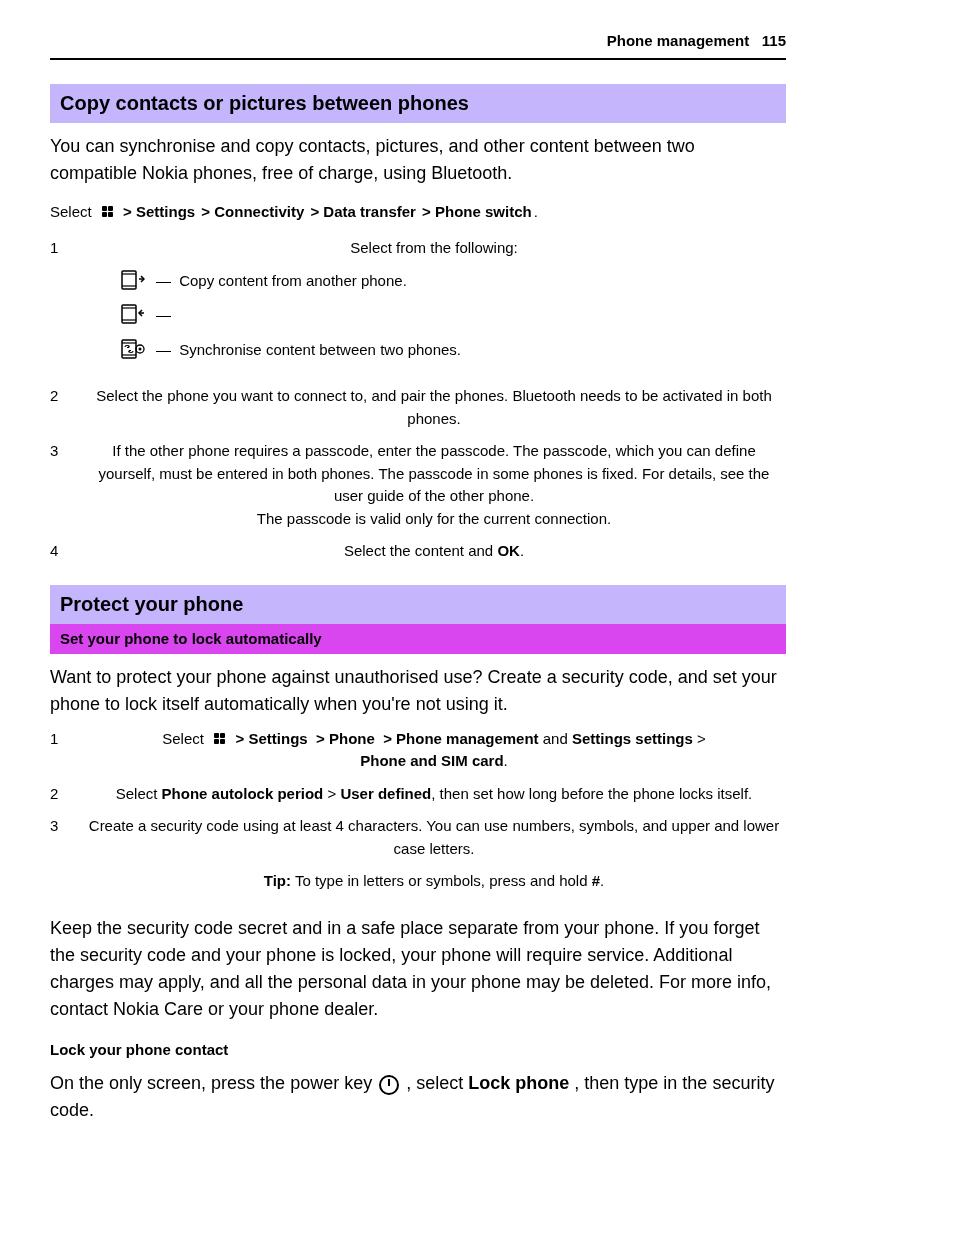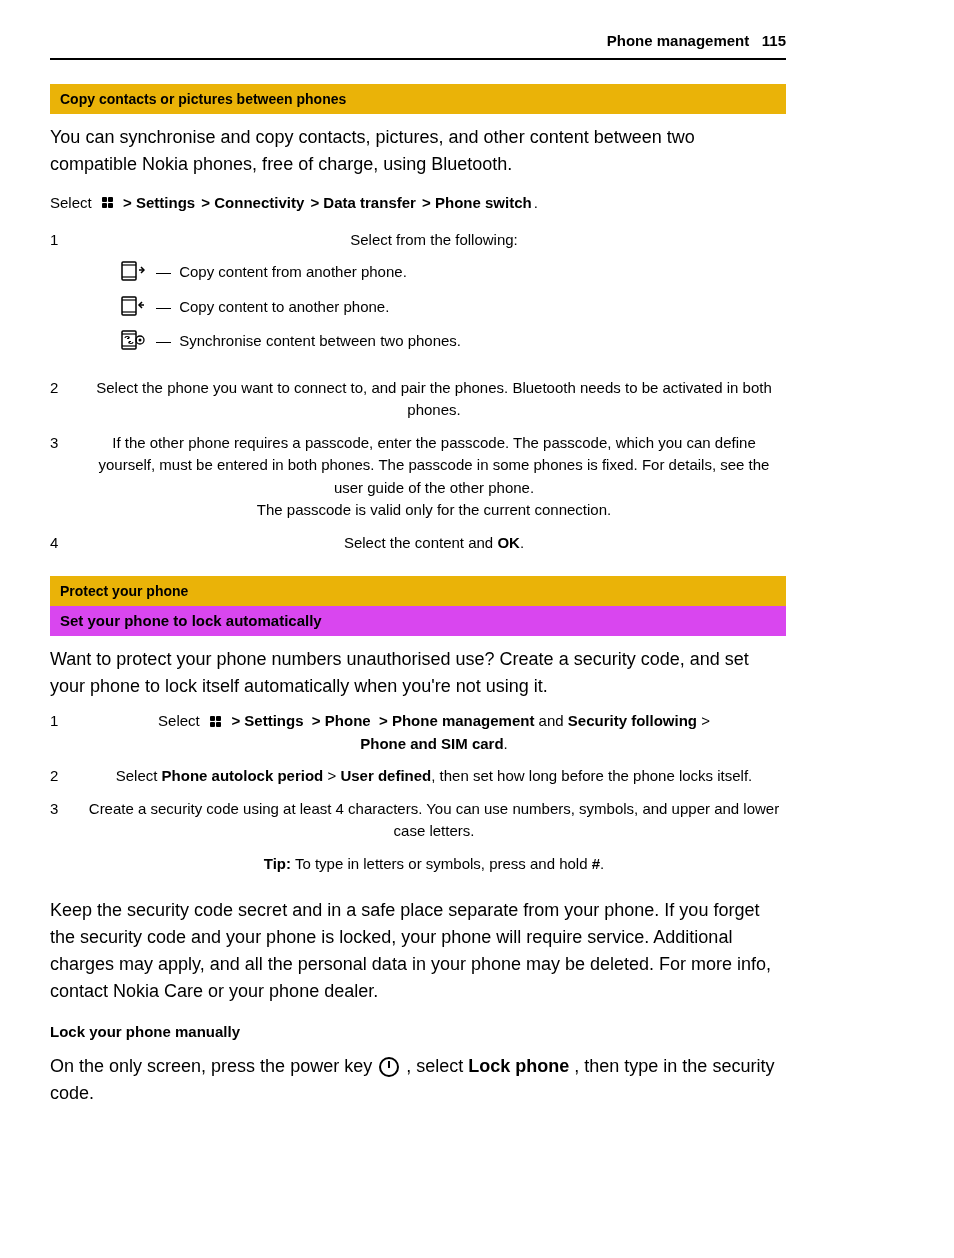--- a/index.html
+++ b/index.html
@@ -35,24 +35,24 @@
       margin-bottom: 24px;
     }
 
     .page-header-title {
       font-size: 15px;
       font-weight: bold;
     }
 
     
     .section-heading {
-      background-color: #eab308;
+      background-color: #c4b5fd;
       padding: 5px 10px;
       font-weight: bold;
-      font-size: 14px;
+      font-size: 20px;
       margin-bottom: 0;
     }
 
     .section-subheading {
       background-color: #d946ef;
       padding: 4px 10px;
       font-weight: bold;
       font-size: 15px;
       margin-bottom: 10px;
     }
@@ -258,21 +258,20 @@
                 
                 <svg width="24" height="20" viewBox="0 0 24 20" xmlns="http://www.w3.org/2000/svg">
                   <rect x="1" y="1" width="14" height="18" rx="1" fill="none" stroke="#000" stroke-width="1.5"></rect>
                   <line x1="1" y1="4" x2="15" y2="4" stroke="#000" stroke-width="1.2"></line>
                   <line x1="1" y1="16" x2="15" y2="16" stroke="#000" stroke-width="1.2"></line>
                   <polyline points="23,9 18,9" stroke="#000" stroke-width="1.5" fill="none"></polyline>
                   <polyline points="21,12 18,9 21,6" stroke="#000" stroke-width="1.5" fill="none" stroke-linejoin="miter"></polyline>
                 </svg>
               </span>
               <span class="em-dash">—</span>
-              <span>&nbsp;Copy content to another phone.</span>
             </li>
             <li>
               <span class="icon-sym">
                 
                 <svg width="24" height="20" viewBox="0 0 24 20" xmlns="http://www.w3.org/2000/svg">
                   <rect x="1" y="1" width="14" height="18" rx="1" fill="none" stroke="#000" stroke-width="1.5"></rect>
                   <line x1="1" y1="4" x2="15" y2="4" stroke="#000" stroke-width="1.2"></line>
                   <line x1="1" y1="16" x2="15" y2="16" stroke="#000" stroke-width="1.2"></line>
 
                   <path d="M4 8 C4 6 8 6 8 8" stroke="#000" stroke-width="1.2" fill="none"></path>
@@ -313,41 +312,41 @@
   </div>
 
   <div class="section-block">
     <div class="section-heading">
       <span>Protect your phone</span>
     </div>
     <div class="section-subheading">
       <span>Set your phone to lock automatically</span>
     </div>
 
-    <p class="para">Want to protect your phone numbers unauthorised use? Create a security code, and set your phone to lock itself automatically when you're not using it.</p>
+    <p class="para">Want to protect your phone against unauthorised use? Create a security code, and set your phone to lock itself automatically when you're not using it.</p>
 
     <ol class="numbered-list">
 
       <li>
         <span class="num">1</span>
         <span class="content">
           Select&nbsp;
           <span class="grid-icon">
             <span class="grid-row">
                 <span class="grid-cell"></span>
                 <span class="grid-cell"></span>
               </span>
             <span class="grid-row">
                 <span class="grid-cell"></span>
                 <span class="grid-cell"></span>
               </span>
           </span>
           &nbsp;<strong>&gt; Settings</strong>
           <strong>&nbsp;&gt; Phone</strong>
-          <strong>&nbsp;&gt; Phone management</strong> and <strong>Security following</strong>&nbsp;&gt;
+          <strong>&nbsp;&gt; Phone management</strong> and <strong>Settings settings</strong>&nbsp;&gt;
           <br><strong>Phone and SIM card</strong>.
         </span>
       </li>
 
       <li>
         <span class="num">2</span>
         <span class="content">
           Select <strong>Phone autolock period</strong>&nbsp;&gt; <strong>User defined</strong>, then set how long before the phone locks itself.
         </span>
       </li>
@@ -359,21 +358,21 @@
           <div class="tip-block" style="margin-left:0; margin-top:10px;">
             <strong>Tip:</strong> To type in letters or symbols, press and hold <strong>#</strong>.
           </div>
         </span>
       </li>
     </ol>
 
     <p class="para">Keep the security code secret and in a safe place separate from your phone. If you forget the security code and your phone is locked, your phone will require service. Additional charges may apply, and all the personal data in your phone may be deleted. For more info, contact Nokia Care or your phone dealer.</p>
 
     <div class="sub-heading">
-      <span>Lock your phone manually</span>
+      <span>Lock your phone contact</span>
     </div>
 
     <p class="para">
       <span>On the only screen, press the power key</span>
       
       <span class="power-icon"></span>
       <span>, select</span>
       <strong>Lock phone</strong>
       <span>, then type in the security code.</span>
     </p>

